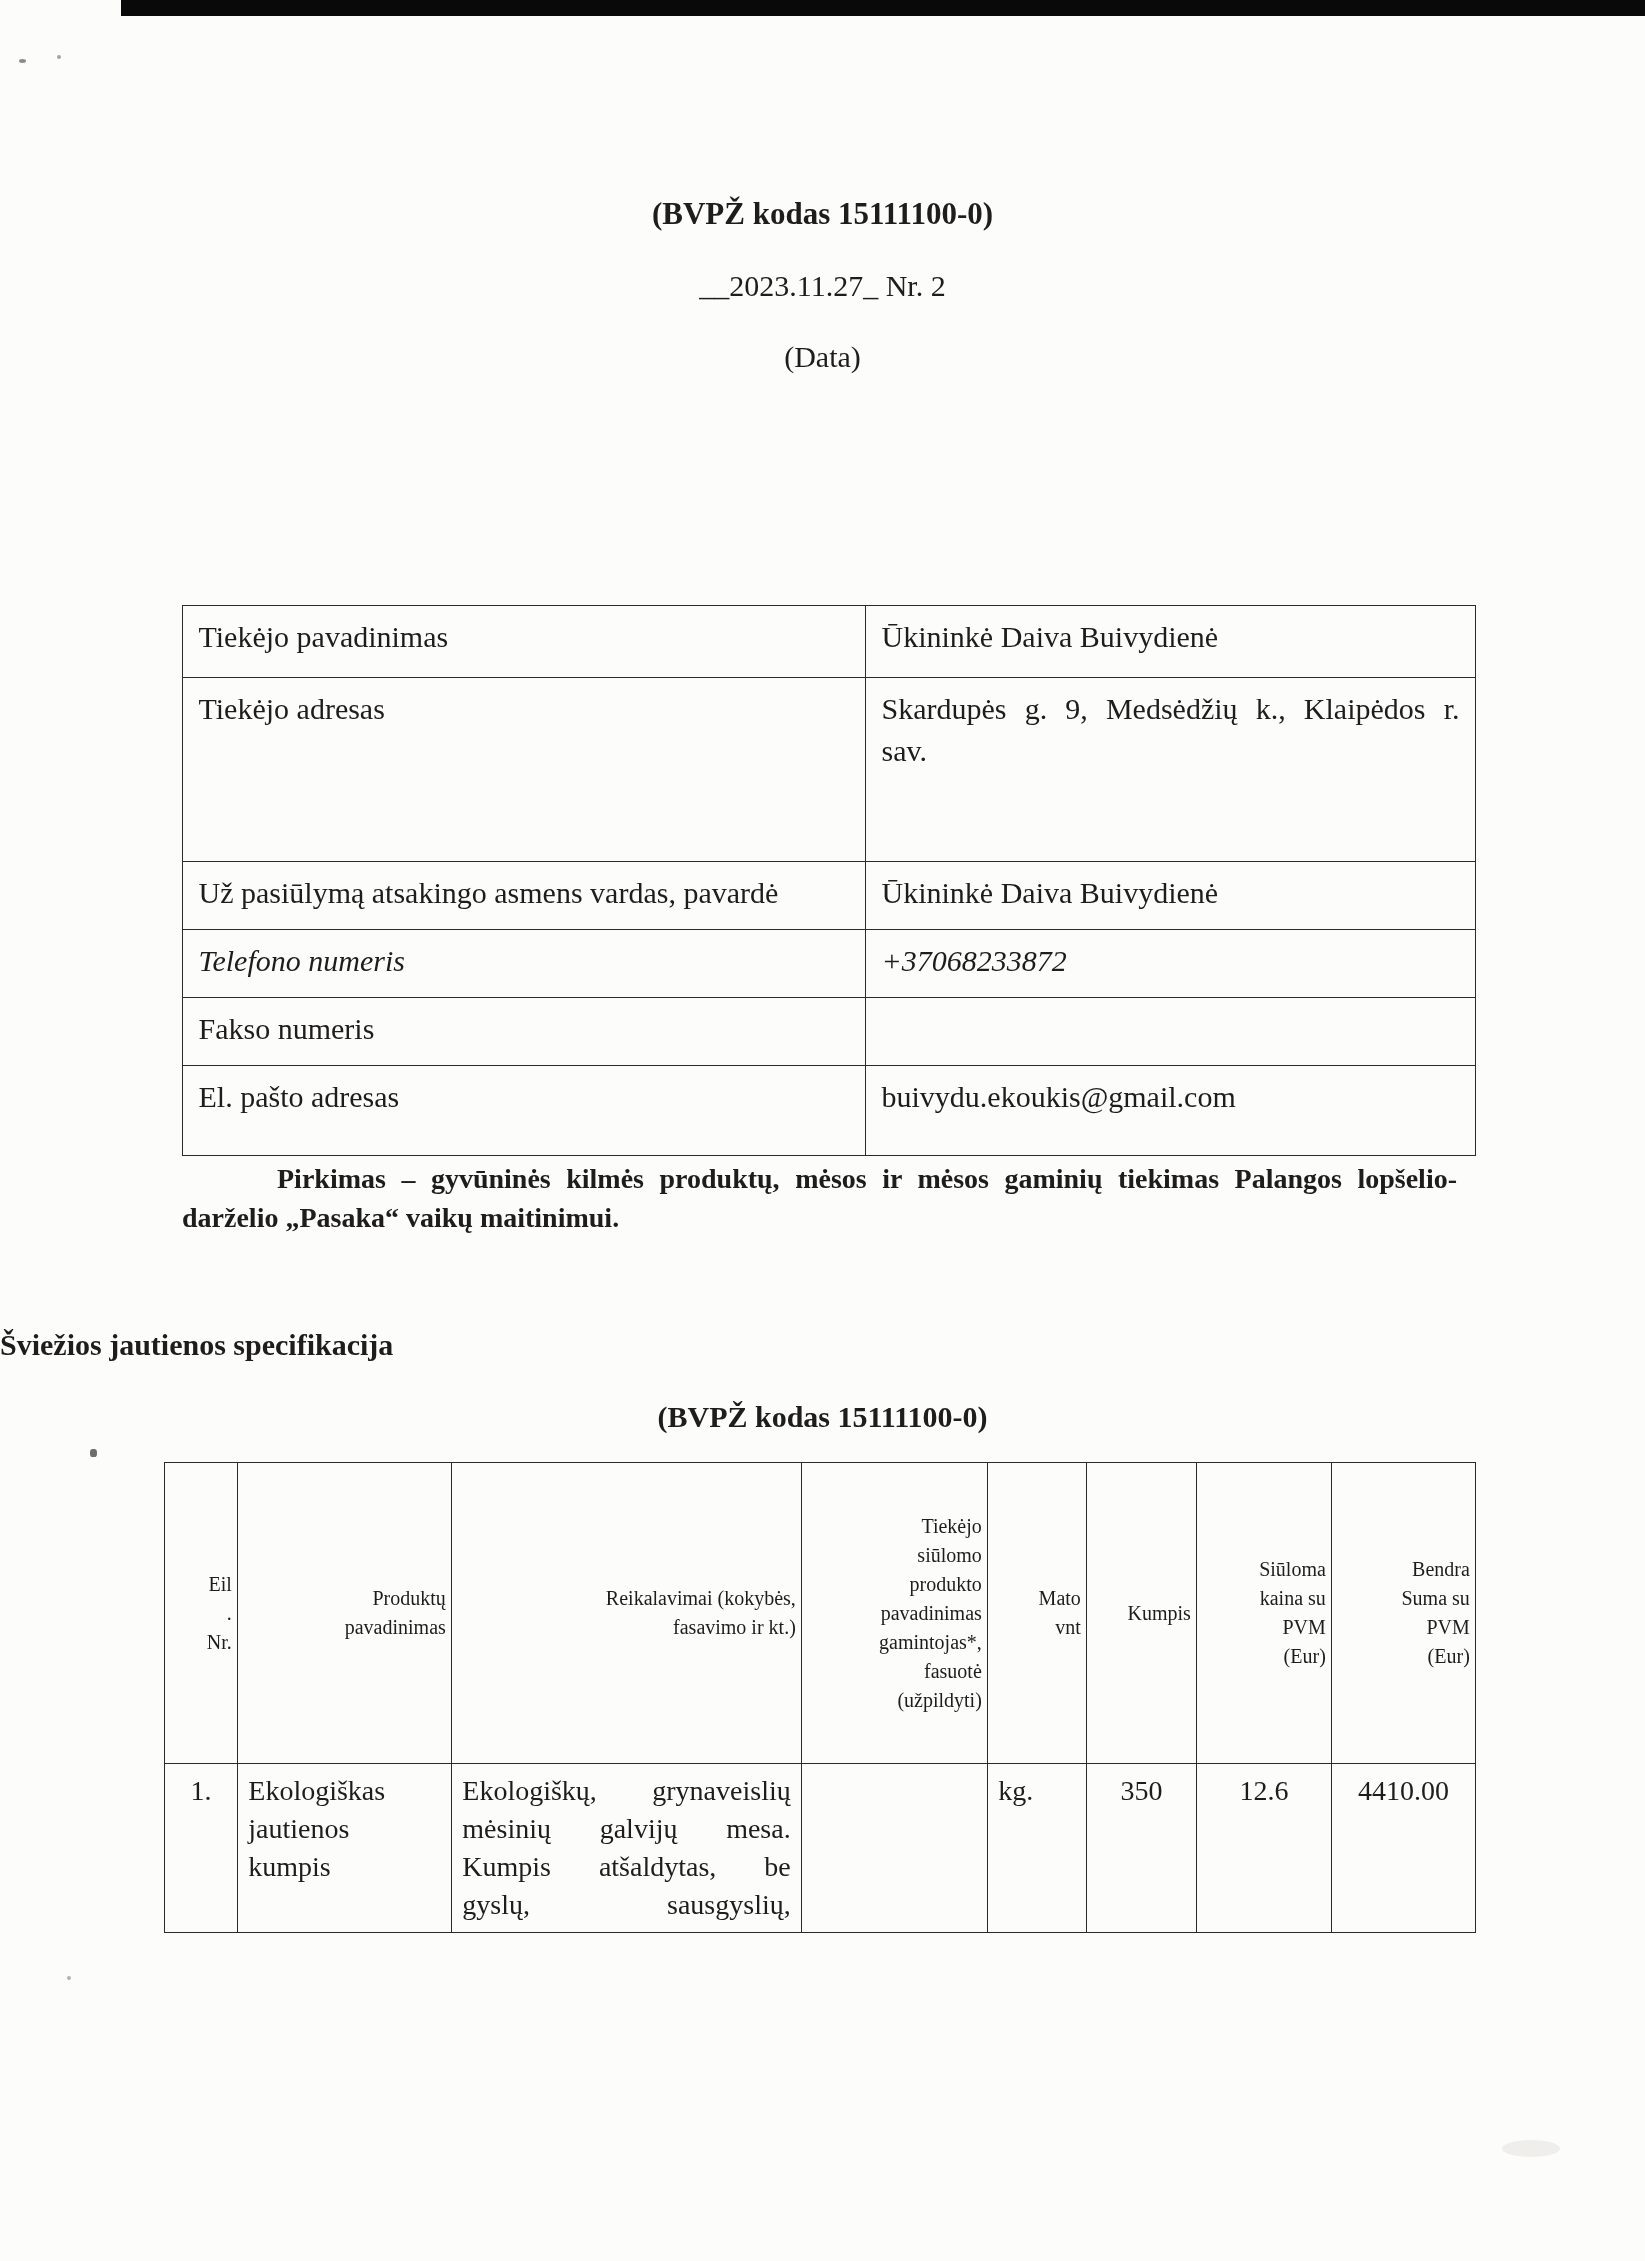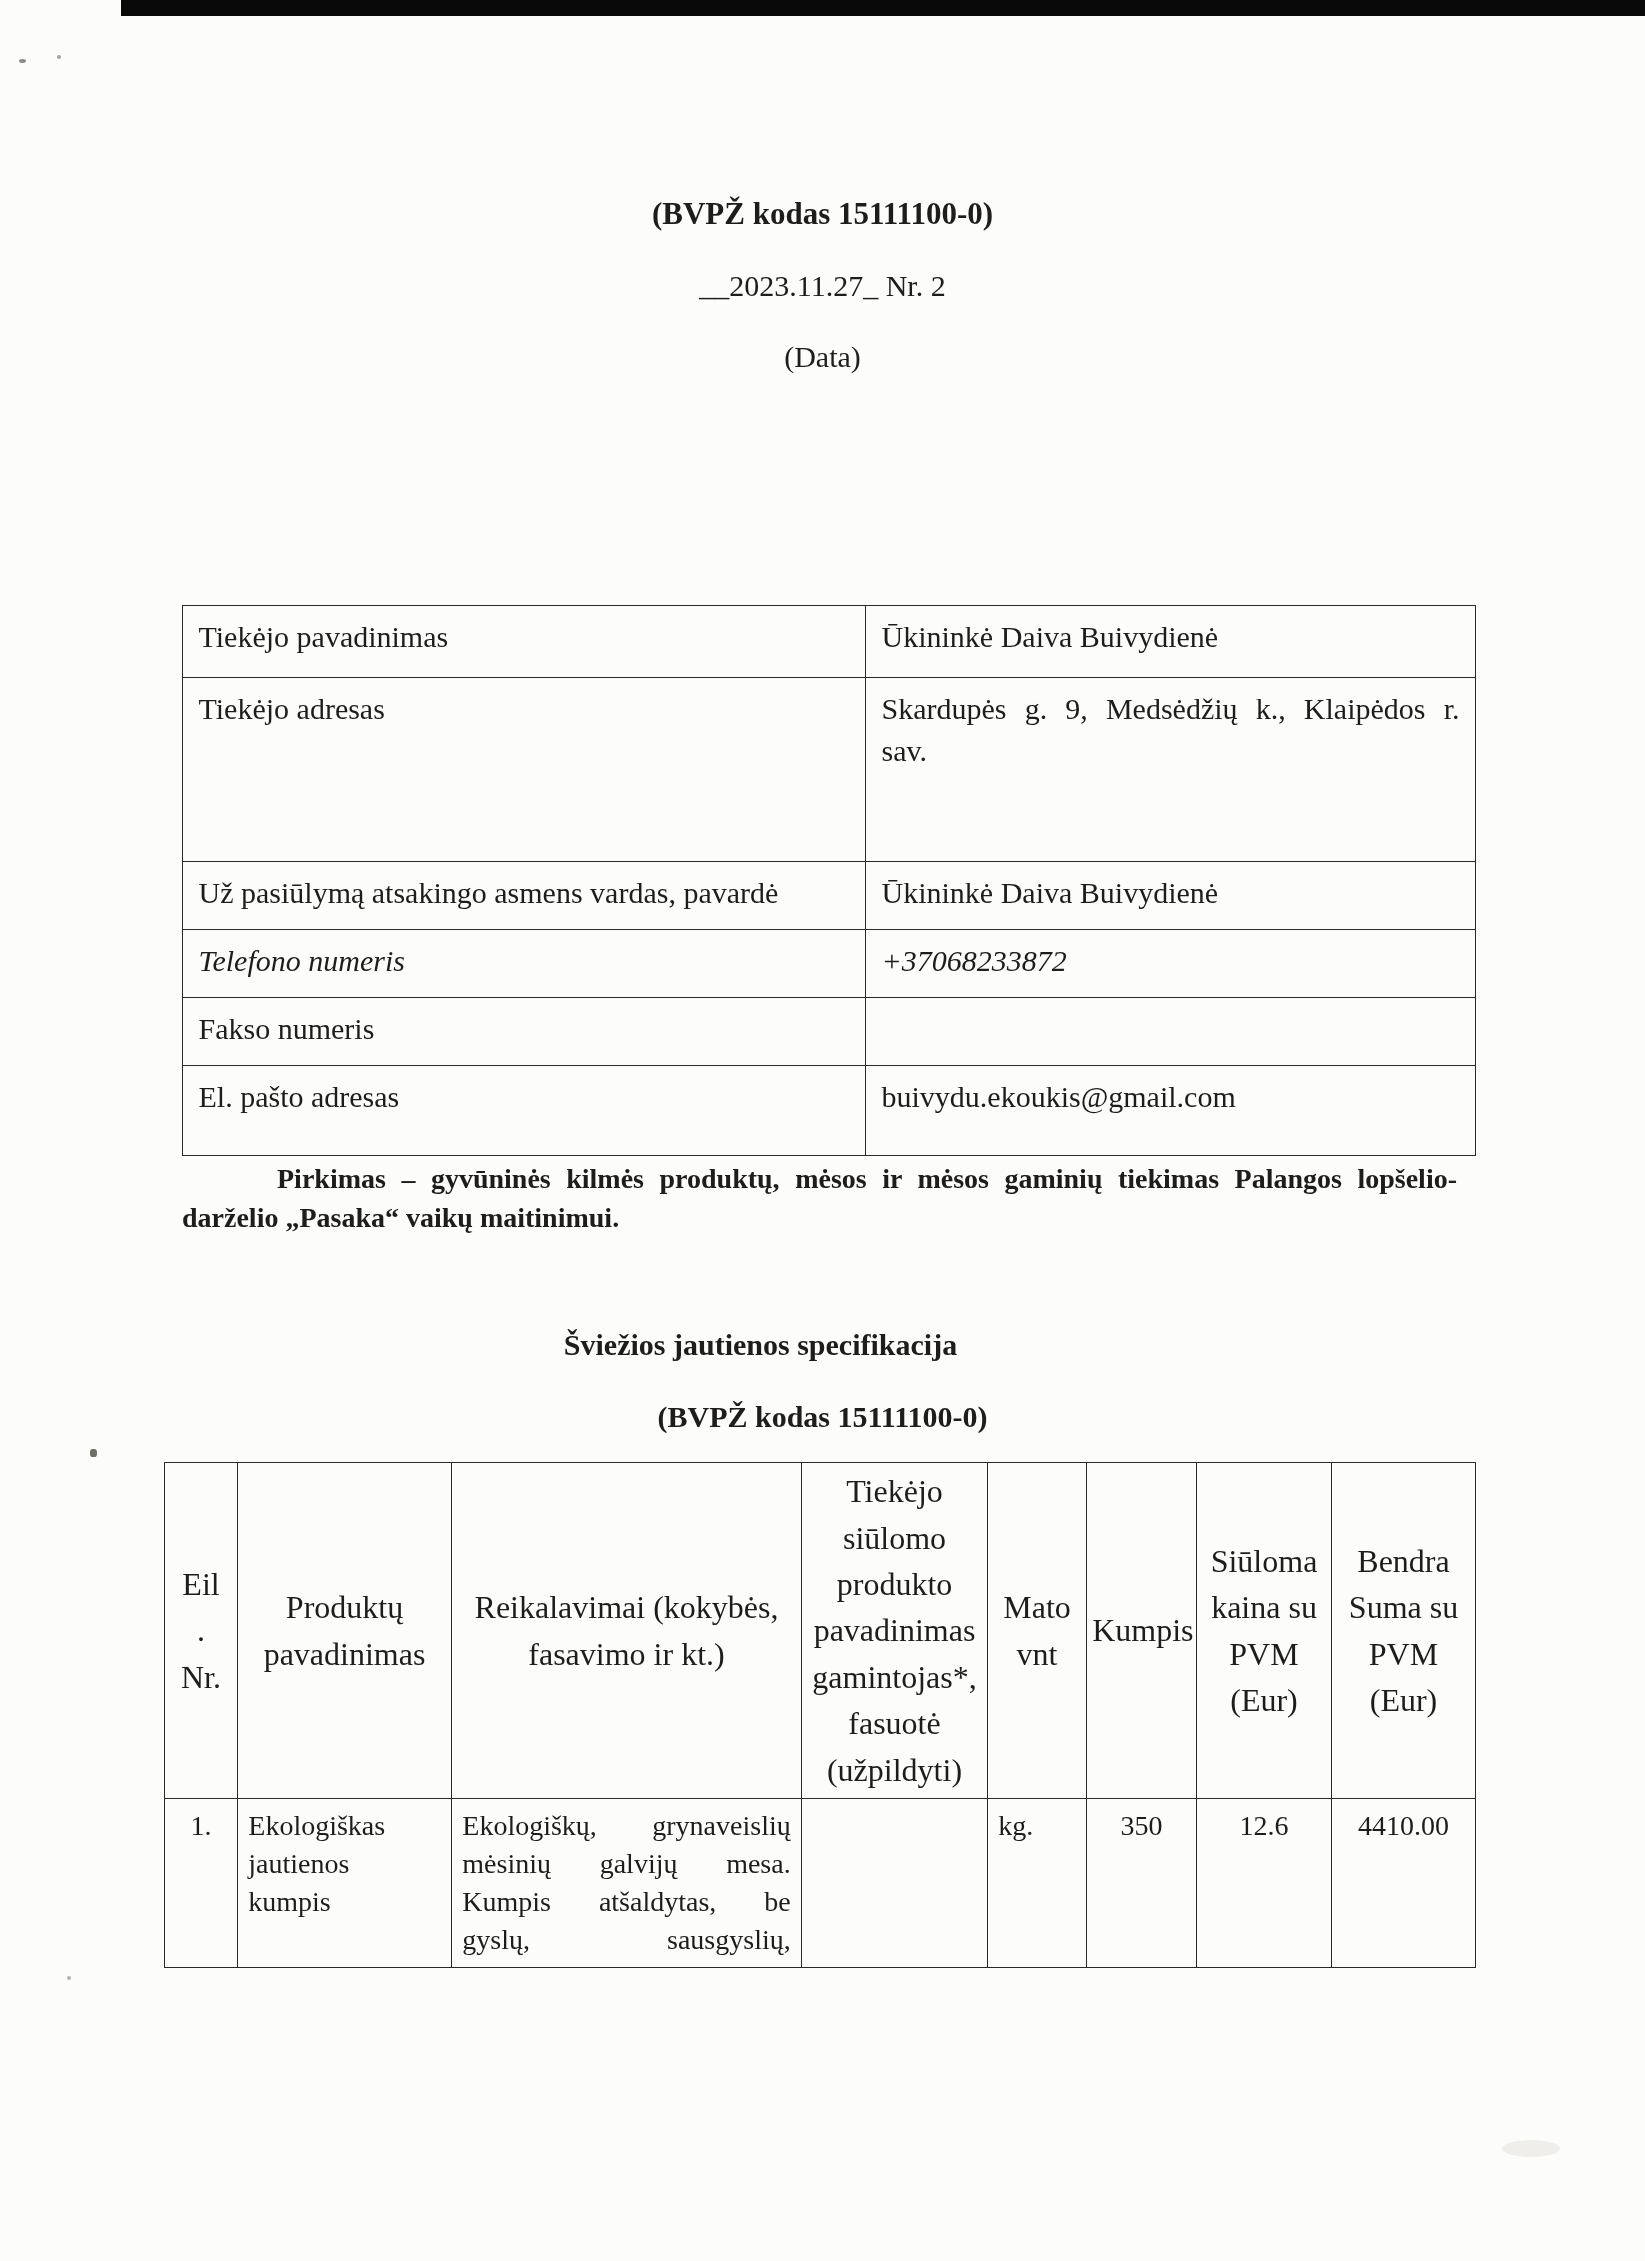--- a/index.html
+++ b/index.html
@@ -45,28 +45,28 @@
   .justify-last { text-align:justify; text-align-last:justify; }
 
   
   .purchase {
     position:absolute; left:182px; top:1159px; width:1275px;
     font-weight:bold; font-size:28px; line-height:1.4;
     text-indent:95px; text-align:justify;
   }
 
   
-  .spec-title { position:absolute; top:1328px; left:0; width:1521px; text-align:center; font-weight:bold; font-size:30px; }
+  .spec-title { position:absolute; top:1328px; left:0; width:1521px; font-weight:bold; font-size:30px; }
   .spec-code  { position:absolute; top:1400px; left:0; width:1645px; text-align:center; font-weight:bold; font-size:30px; }
 
   
   .spec-table { left:164px; top:1462px; width:1312px; }
   .spec-table th {
-    font-weight:normal; vertical-align:middle; text-align:center;
-    white-space:pre-line; font-size:32px; line-height:1.45; padding:5.2px 5.2px;
+    font-weight:normal; vertical-align:middle; text-align:right;
+    white-space:pre-line; font-size:20px; line-height:1.45; padding:5.2px 5.2px;
   }
   .spec-table td {
     vertical-align:top; white-space:pre-line;
     font-size:28px; line-height:1.36; padding:7.7px 10.3px;
   }
   .head-row { height:301px; }
   .data-row { height:163px; }
   .cc1 { width:73px; } .cc2 { width:214px; } .cc3 { width:350px; } .cc4 { width:186px; }
   .cc5 { width:99px; } .cc6 { width:110px; } .cc7 { width:135px; } .cc8 { width:144px; }
   .cell-nr { text-align:center; padding-top:37px; }

